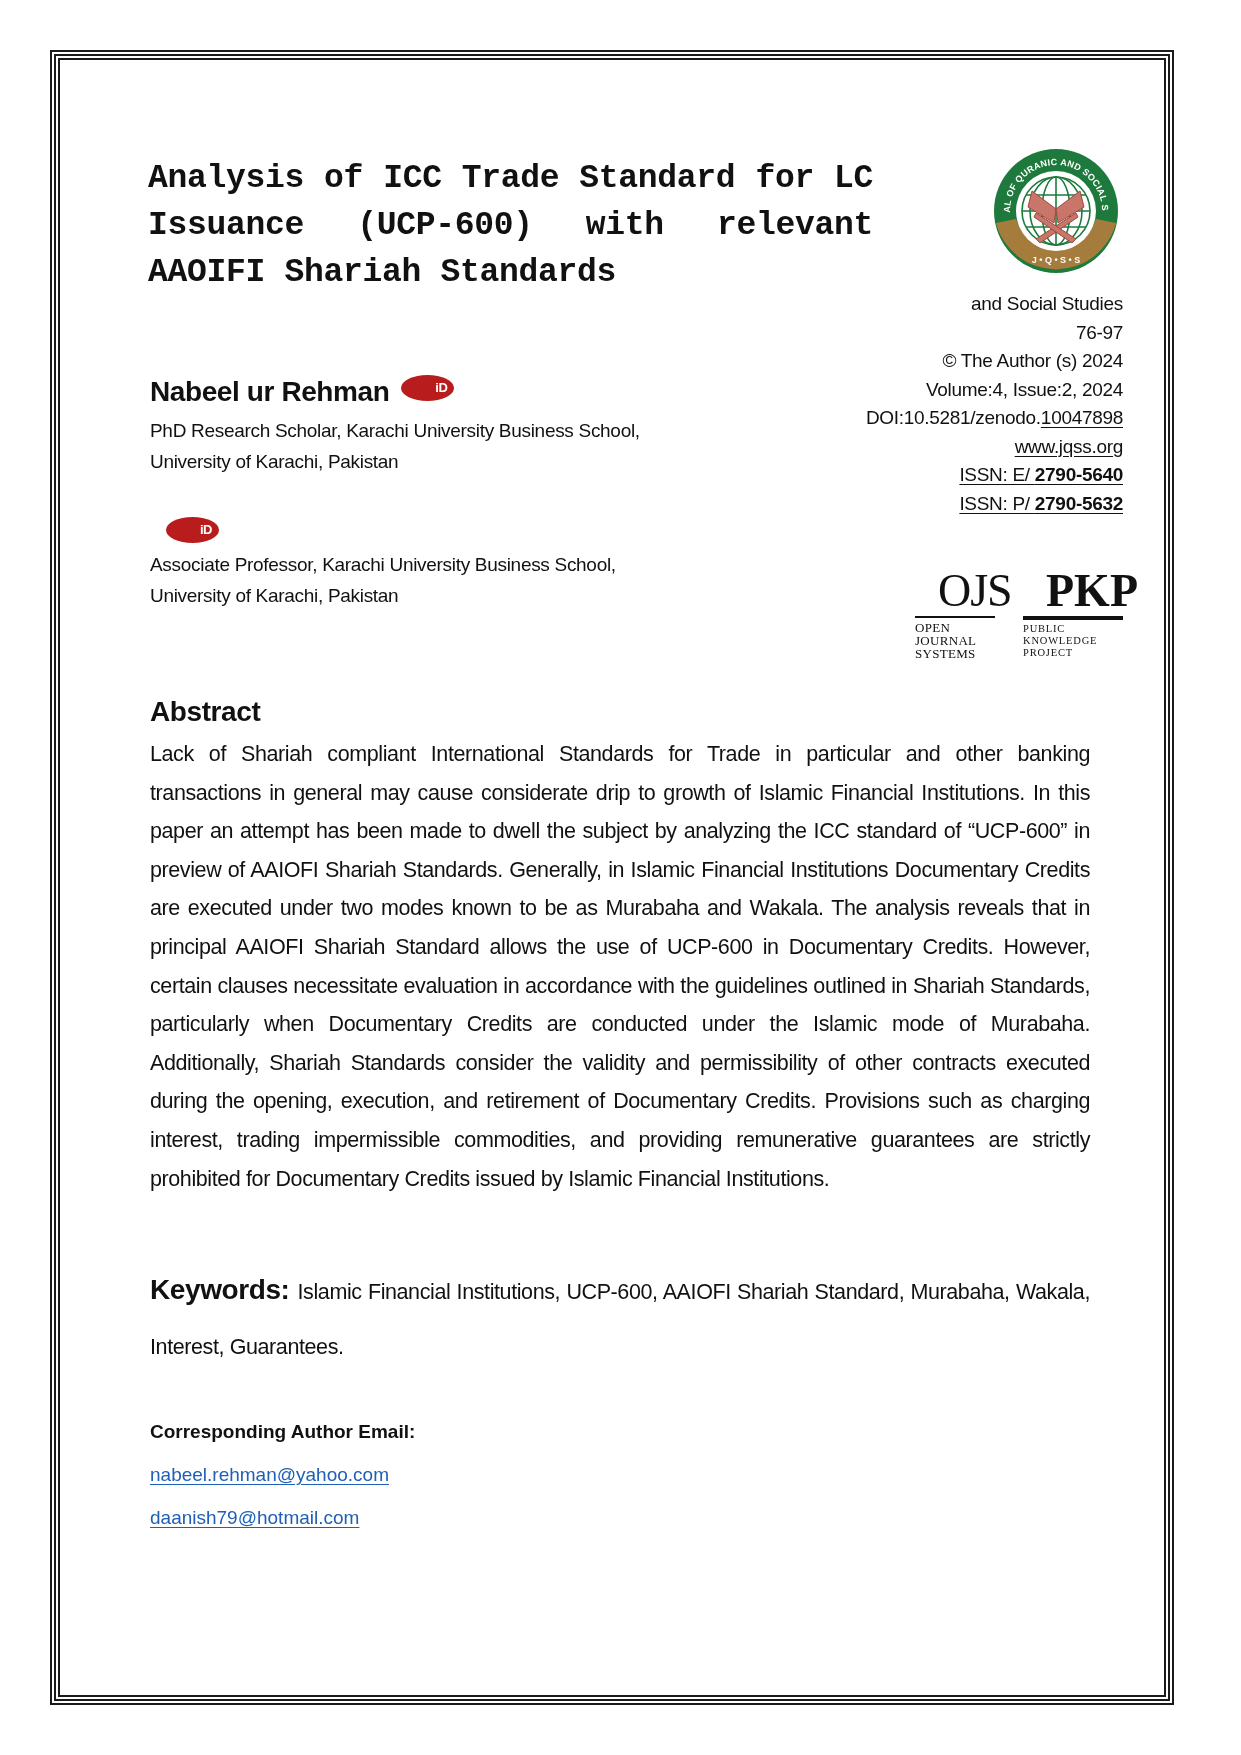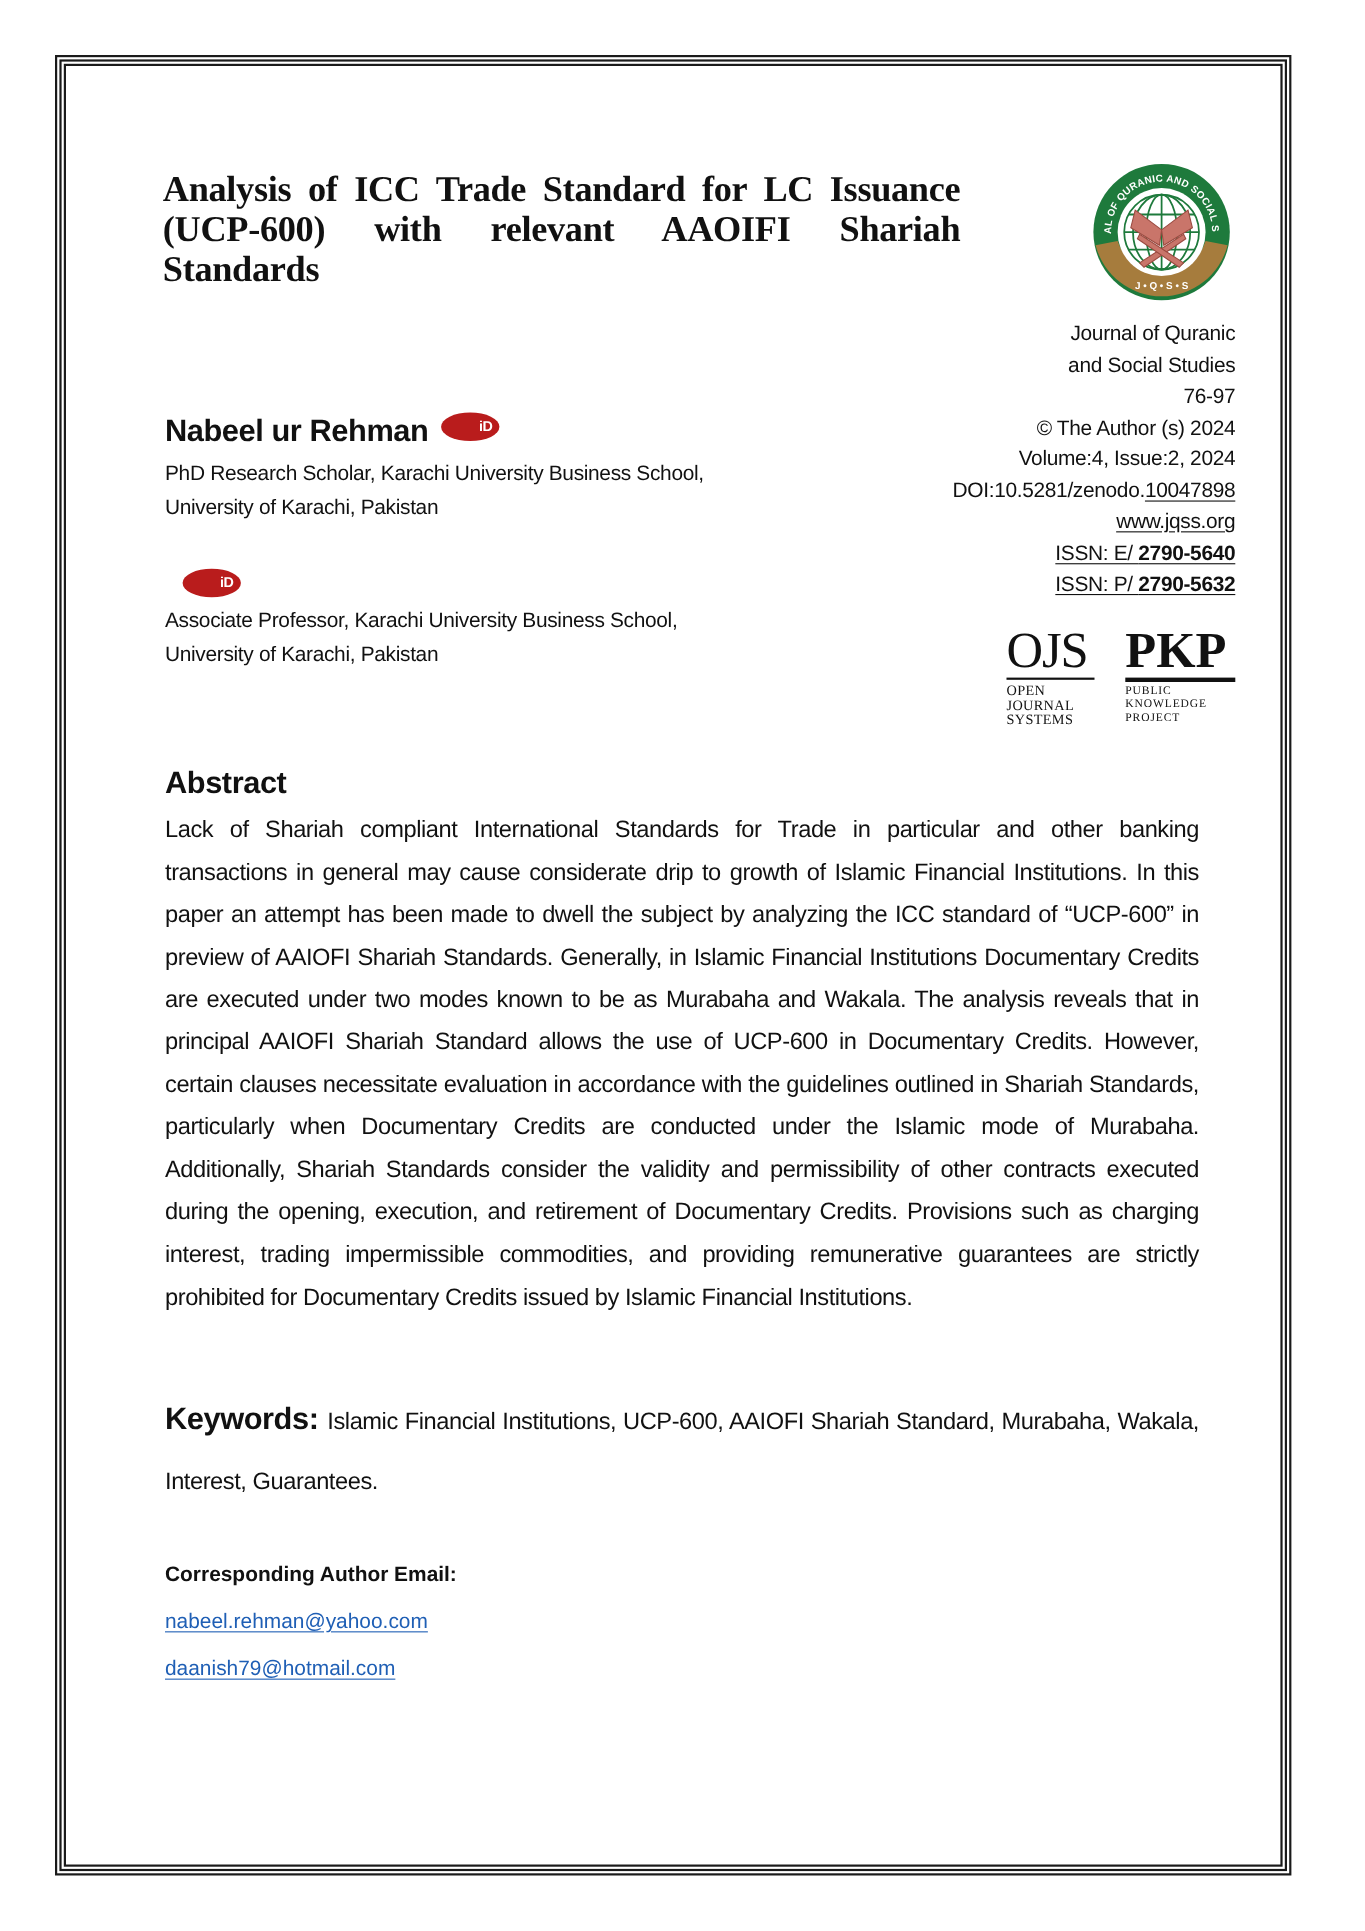--- a/index.html
+++ b/index.html
@@ -8,38 +8,38 @@
 
   
   .frame { position: absolute; left: 50px; top: 50px; width: 1124px; height: 1655px;
            border: 2px solid #1a1a1a; box-sizing: border-box; }
   .frame::before { content: ""; position: absolute; left: 2px; top: 2px; right: 2px; bottom: 2px;
                    border: 2px solid #1a1a1a; }
   .frame::after { content: ""; position: absolute; left: 6px; top: 6px; right: 6px; bottom: 6px;
                   border: 2px solid #1a1a1a; }
 
   .title { position: absolute; left: 148px; top: 155px; width: 725px;
-           font-family: Liberation Serif, serif; font-weight: bold;
-           font-size: 33px; line-height: 36px; text-align: justify; text-align-last: left;
+           font-family: Liberation Mono, monospace; font-weight: bold;
+           font-size: 33px; line-height: 47px; text-align: justify; text-align-last: left;
            letter-spacing: -0.3px; margin: 0; }
 
   
   .logo { position: absolute; left: 992px; top: 147px; width: 128px; height: 128px; }
 
   .journal-meta { position: absolute; right: 118px; top: 290px; width: 360px; text-align: right;
                   font-size: 19px; line-height: 28.5px; letter-spacing: -0.3px; }
   .journal-meta div { white-space: nowrap; }
   .journal-meta .u { text-decoration: underline; text-underline-offset: 3px; }
   .journal-meta b { font-weight: bold; }
 
   .pub-logos { position: absolute; left: 915px; top: 568px; width: 210px; height: 92px; }
   .ojs, .pkp { position: absolute; top: 0; font-family: "Liberation Serif", serif; color: #111; }
   .ojs { left: 0; width: 80px; }
   .pkp { left: 108px; width: 100px; }
-  .ojs .big, .pkp .big { font-size: 46px; line-height: 46px; letter-spacing: -1px; }
+  .ojs .big, .pkp .big { font-size: 46px; line-height: 46px; letter-spacing: -1px; margin-left: 23px; }
   .pkp .big { font-weight: bold; letter-spacing: 0; }
   .ojs .rule, .pkp .rule { height: 2px; background: #111; margin: 2px 0 3px 0; }
   .pkp .rule { height: 4px; }
   .ojs .small { font-size: 13px; line-height: 13px; letter-spacing: 0.3px; }
   .pkp .small { font-size: 10.5px; line-height: 12px; letter-spacing: 0.8px; }
 
   .author { position: absolute; left: 150px; }
   .author .name { font-weight: bold; font-size: 28px; line-height: 34px; letter-spacing: -0.4px;
                   display: flex; }
   .author .affil { font-size: 19px; line-height: 31px; letter-spacing: -0.3px; margin-top: 6px; }
@@ -94,21 +94,20 @@
     <path d="M 44 92 L 84 66 L 86 70 L 48 96 Z"></path>
     <path d="M 84 92 L 44 66 L 42 70 L 80 96 Z"></path>
   </g>
   <text font-family="Liberation Sans, sans-serif" font-size="9" font-weight="bold" fill="#ffffff" letter-spacing="0.3">
     <textPath href="#ringTop" startOffset="50%" text-anchor="middle">JOURNAL OF QURANIC AND SOCIAL STUDIES</textPath>
   </text>
   <text x="64" y="116" text-anchor="middle" font-family="Liberation Sans, sans-serif" font-size="9" font-weight="bold" fill="#ffffff">J • Q • S • S</text>
 </svg>
 
 <div class="journal-meta">
-  <div>Journal of Quranic</div>
   <div>and Social Studies</div>
   <div>76-97</div>
   <div>© The Author (s) 2024</div>
   <div>Volume:4, Issue:2, 2024</div>
   <div><span>DOI:10.5281/zenodo.</span><span class="u">10047898</span></div>
   <div><span class="u">www.jqss.org</span></div>
   <div class="u"><span>ISSN: E/ </span><b>2790-5640</b></div>
   <div class="u"><span>ISSN: P/ </span><b>2790-5632</b></div>
 </div>
 

